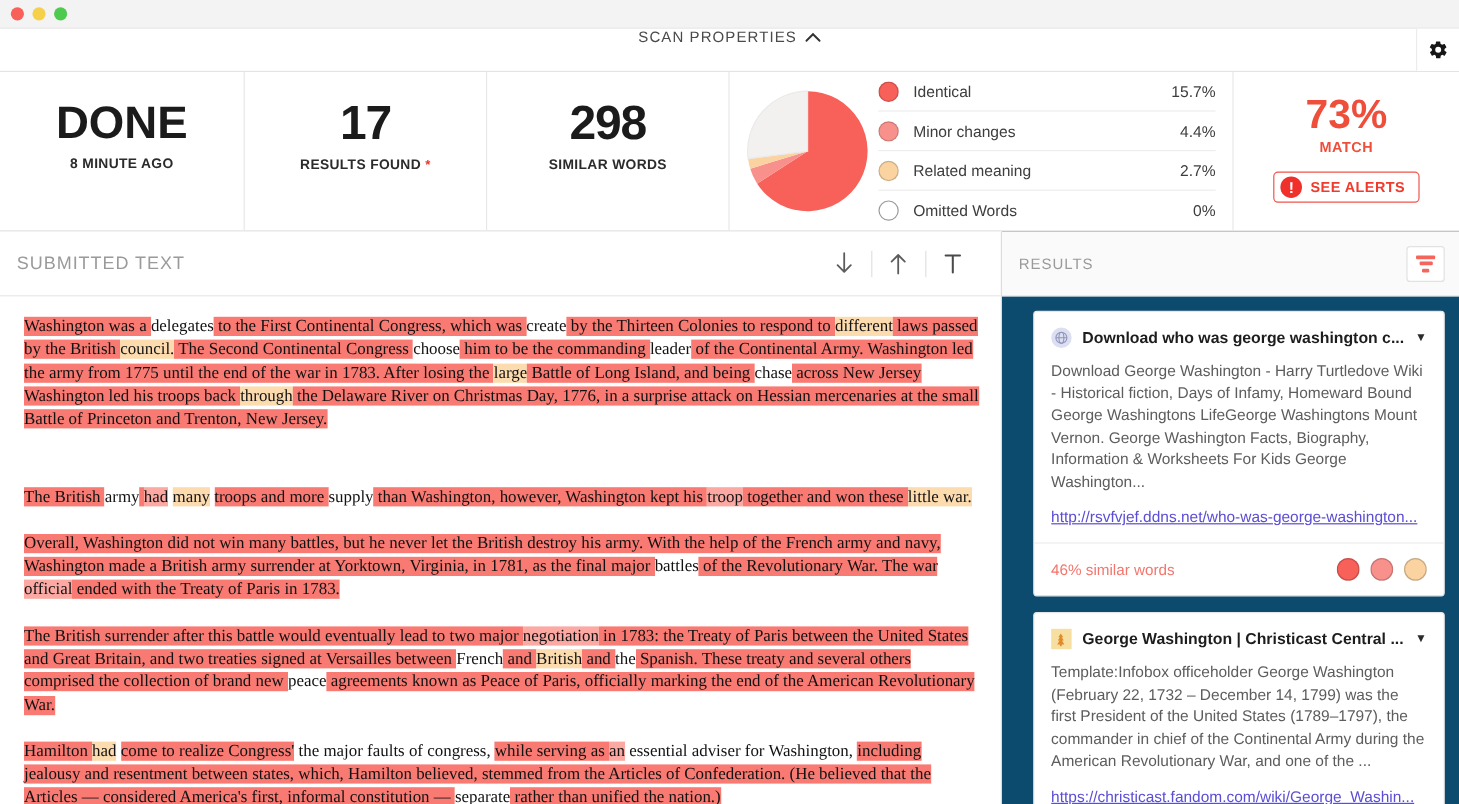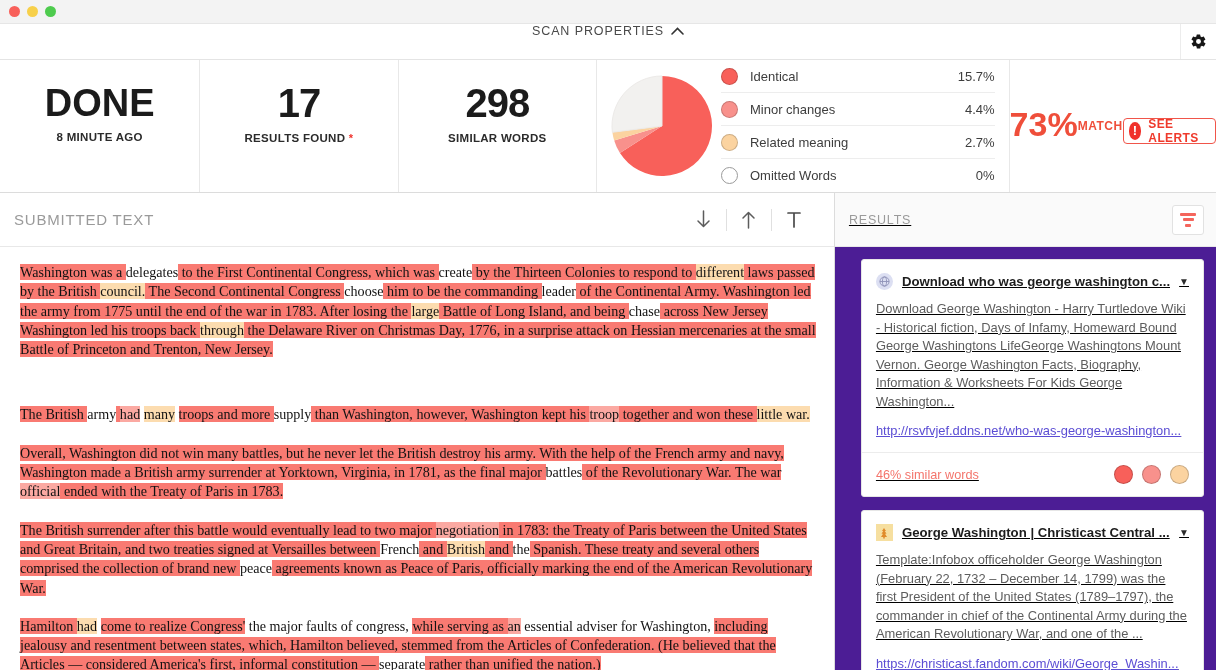--- a/index.html
+++ b/index.html
@@ -76,21 +76,21 @@
   .legend-row:last-child { border-bottom: none; }
   .legend-swatch {
     width: 17px; height: 17px; border-radius: 50%;
     margin-right: 12px; flex: 0 0 auto;
   }
   .legend-name { flex: 1; }
   .legend-val { color: #3d3d3d; }
 
   
   .match-cell {
-    flex: 1; display: flex; flex-direction: row;
+    flex: 1; display: flex; flex-direction: column;
     align-items: center; justify-content: center; padding-bottom: 4px;
   }
   .match-pct {
     font-size: 34px; font-weight: bold; color: #ef4e3a; line-height: 1;
   }
   .match-label {
     font-size: 12px; font-weight: bold; color: #ef4e3a;
     letter-spacing: .5px; margin-top: 3px;
   }
   .alert-btn {
@@ -135,21 +135,21 @@
   .doc p.gap { margin-bottom: 46px; }
   .doc p.gap2 { margin-bottom: 56px; }
 
   
   .h1 { background: #f97a72; }      
   .h2 { background: #fba9a2; }      
   .h3 { background: #fcdcaf; }      
   .hw { background: #ffffff; }
 
   
-  .right-col { flex: 1; background: #4c1d95; text-decoration: underline; }
+  .right-col { flex: 1; background: #0c4a6e; }
   .res-head {
     height: 54px; display: flex; align-items: center;
     padding: 0 12px 0 14px; border-bottom: 1px solid #e8e8e8;
     background: #fafafa;
   }
   .res-title { font-size: 12.5px; letter-spacing: .8px; color: #9a9a9a; flex: 1; }
   .filter-btn {
     width: 32px; height: 30px; border: 1px solid #e2e2e2; background: #fff;
     border-radius: 3px; display: flex; flex-direction: column;
     align-items: center; justify-content: center; gap: 2.5px;

